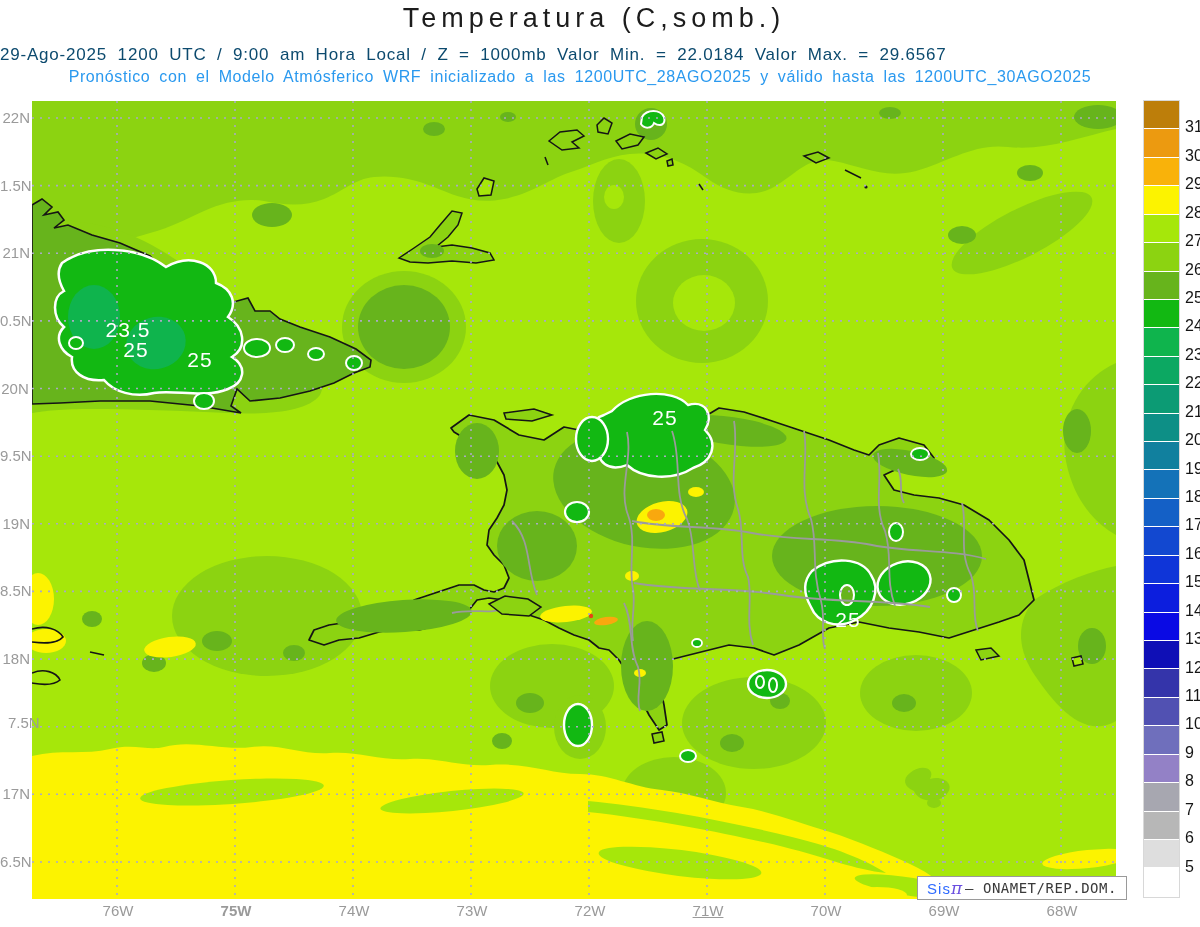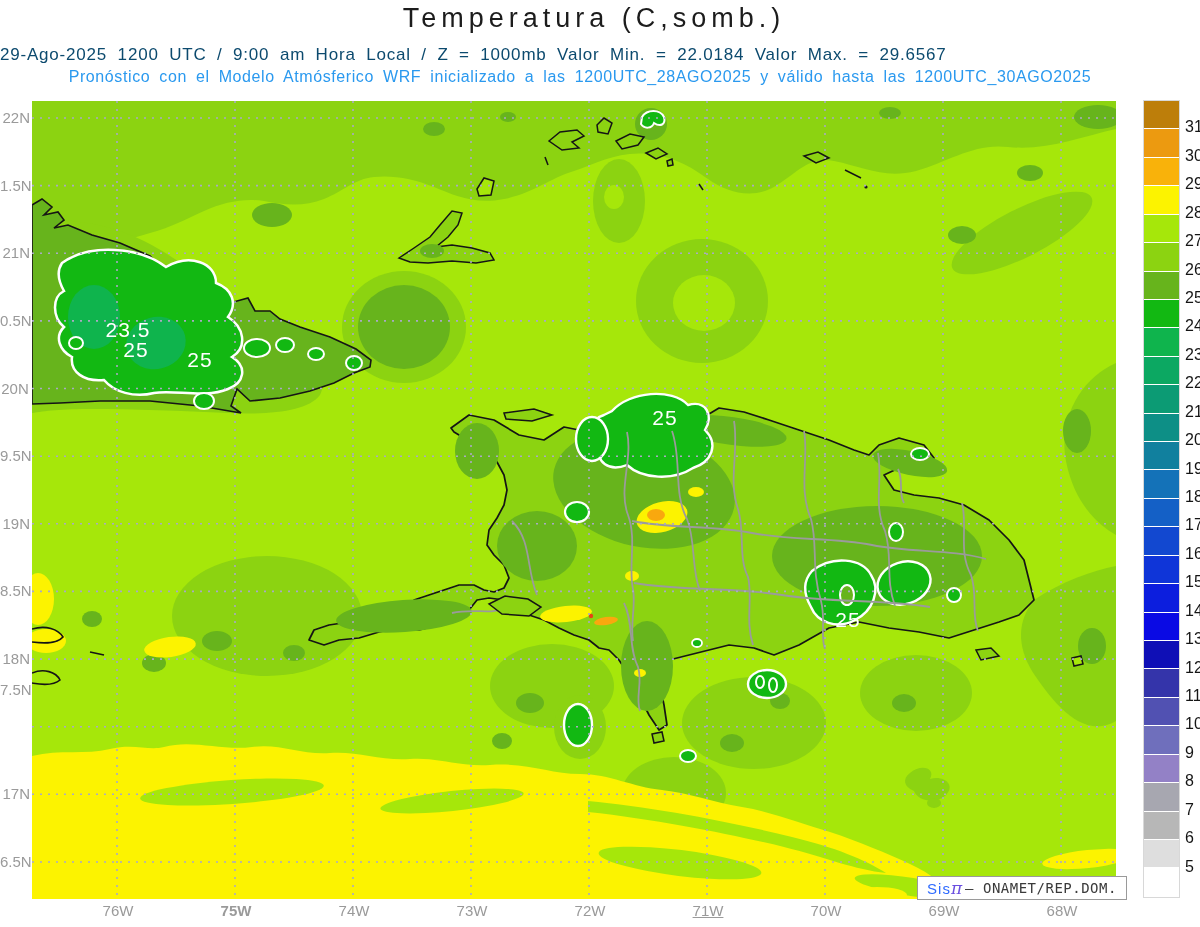--- a/index.html
+++ b/index.html
@@ -252,21 +252,21 @@
   <div class="lat-axis">
       <div class="lat-lab" style="top: 109px;">22N</div>
       <div class="lat-lab" style="top: 176.636px;">1.5N</div>
       <div class="lat-lab" style="top: 244.272px;">21N</div>
       <div class="lat-lab" style="top: 311.908px;">0.5N</div>
       <div class="lat-lab" style="top: 379.544px; text-align: center;">20N</div>
       <div class="lat-lab" style="top: 447.18px;">9.5N</div>
       <div class="lat-lab" style="top: 514.816px;">19N</div>
       <div class="lat-lab" style="top: 582.452px;">8.5N</div>
       <div class="lat-lab" style="top: 650.088px;">18N</div>
-      <div class="lat-lab" style="top: 681px;">7.5N</div>
+      <div class="lat-lab" style="top: 714px; padding-left: 8px;">7.5N</div>
       <div class="lat-lab" style="top: 785.36px;">17N</div>
       <div class="lat-lab" style="top: 852.996px;">6.5N</div>
     </div>
   <div class="lon-axis">
       <div class="lon-lab" style="left: 65px;">76W</div>
       <div class="lon-lab" style="left: 183px; font-weight: bold;">75W</div>
       <div class="lon-lab" style="left: 301px;">74W</div>
       <div class="lon-lab" style="left: 419px;">73W</div>
       <div class="lon-lab" style="left: 537px;">72W</div>
       <div class="lon-lab" style="left: 655px; text-decoration: underline;">71W</div>

